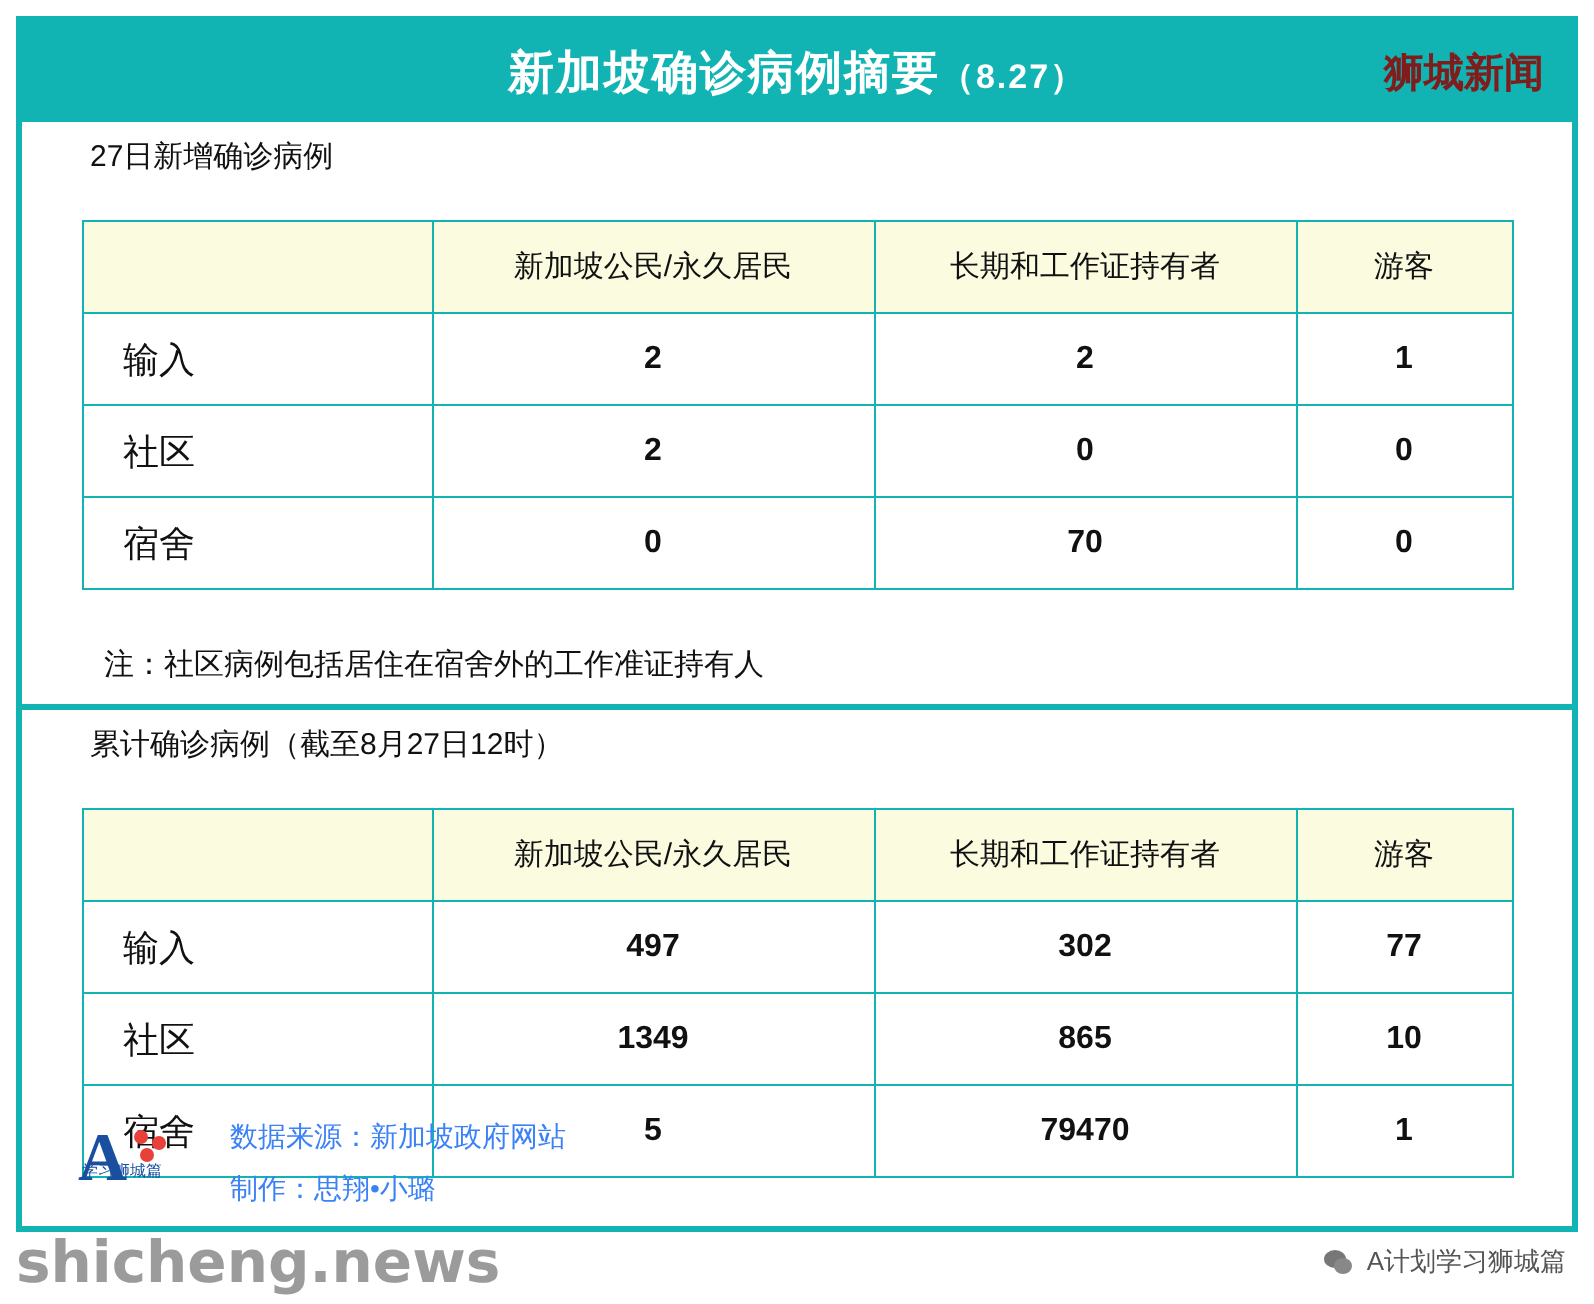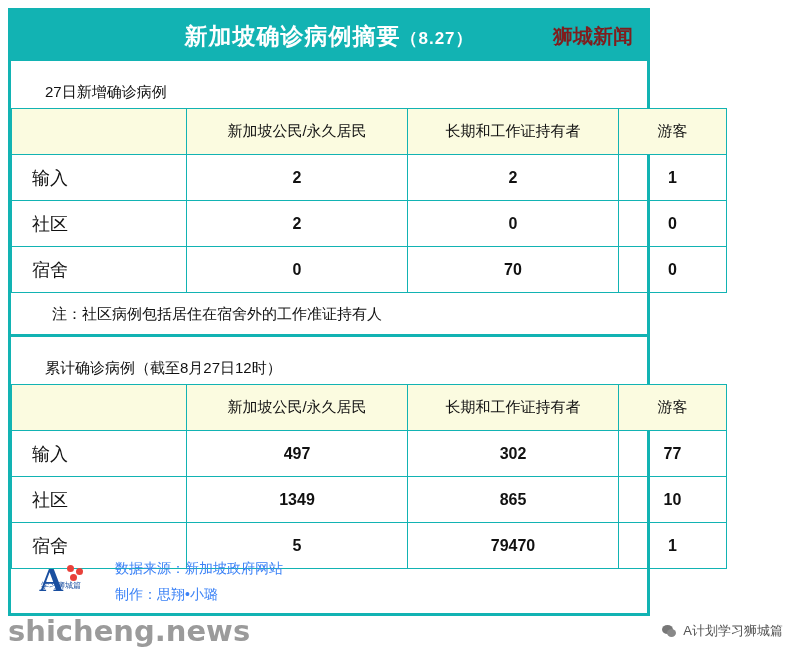--- a/index.html
+++ b/index.html
@@ -16,21 +16,21 @@
   .page {
     position: relative;
     width: 797px;
     height: 652px;
     background: #ffffff;
   }
   .card {
     position: absolute;
     left: 8px;
     top: 8px;
-    width: 642px;
+    width: 781px;
     height: 608px;
     border: 3px solid #12b3b3;
     box-sizing: border-box;
     background: #ffffff;
   }
   .header {
     position: relative;
     height: 50px;
     background: #12b3b3;
     display: flex;
@@ -59,25 +59,25 @@
     position: absolute;
     left: 0;
     top: 50px;
     right: 0;
     bottom: 0;
     background: #ffffff;
   }
   .section-label {
     font-size: 15px;
     color: #111;
-    padding: 22px 0 6px 34px;
+    padding: 8px 0 6px 34px;
   }
   table.data {
     border-collapse: collapse;
-    margin: 0 auto;
+    margin: 16px auto;
     width: 716px;
     table-layout: fixed;
   }
   table.data th, table.data td {
     border: 1px solid #12b3b3;
     text-align: center;
     font-size: 15px;
     color: #111;
     height: 43px;
     font-weight: normal;

